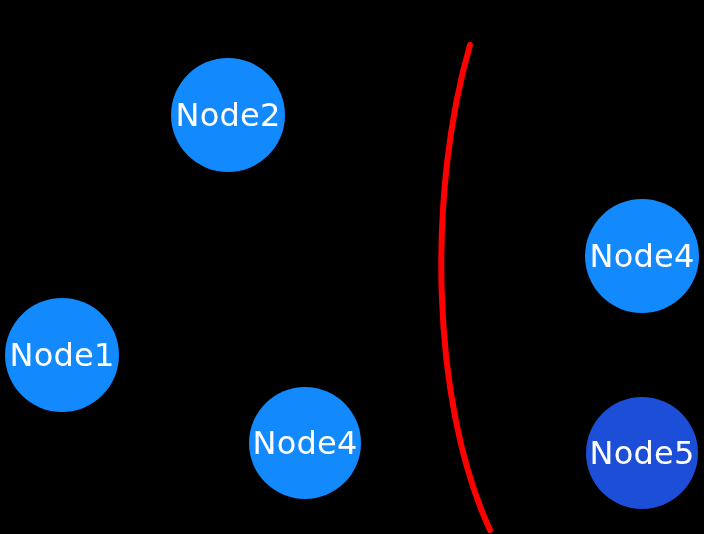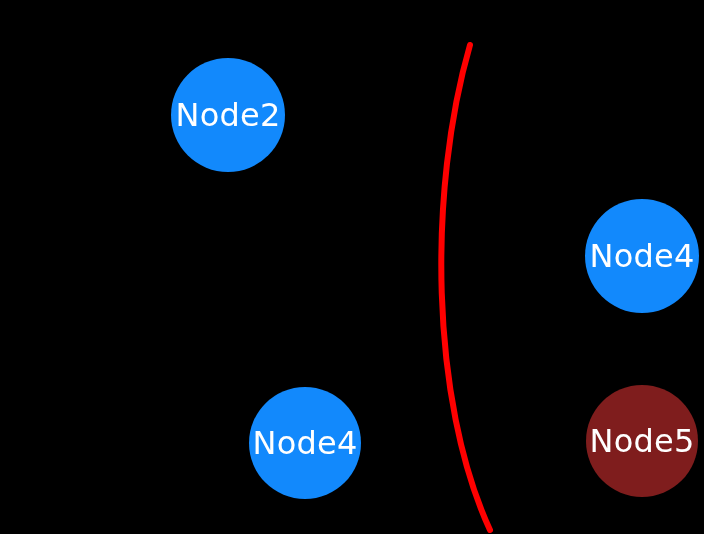--- a/index.html
+++ b/index.html
@@ -43,30 +43,33 @@
 </style>
 </head>
 <body>
 
 <div id="canvas" style="width: 704px; height: 534px; background: rgb(0, 0, 0);">
 
   <svg id="edge-layer" viewBox="0 0 704 534" xmlns="http://www.w3.org/2000/svg">
     <path id="red-curve" fill="none" stroke="#FF0000" stroke-width="6" stroke-linecap="round" d="M 470 45 C 428 190 430 400 490 530"></path>
   </svg>
 
+  <div class="node" style="left: 5px; top: 298px; width: 114px; height: 114px; background: rgb(18, 137, 252);">
+    <span class="node-label" style="color: rgb(255, 255, 255);">Node1</span>
+  </div>
 
   <div class="node" style="left: 171px; top: 58px; width: 114px; height: 114px; background: rgb(18, 137, 252);">
     <span class="node-label" style="color: rgb(255, 255, 255);">Node2</span>
   </div>
 
   <div class="node" style="left: 249px; top: 387px; width: 112px; height: 112px; background: rgb(18, 137, 252);">
     <span class="node-label" style="color: rgb(255, 255, 255);">Node4</span>
   </div>
 
   <div class="node" style="left: 585px; top: 199px; width: 114px; height: 114px; background: rgb(18, 137, 252);">
     <span class="node-label" style="color: rgb(255, 255, 255);">Node4</span>
   </div>
 
-  <div class="node" style="left: 586px; top: 385px; width: 112px; height: 112px; background: #7f1d1d;">
+  <div class="node" style="left: 586px; top: 397px; width: 112px; height: 112px; background: #1d4ed8;">
     <span class="node-label" style="color: rgb(255, 255, 255);">Node5</span>
   </div>
 
 </div>
 
 </body></html>

